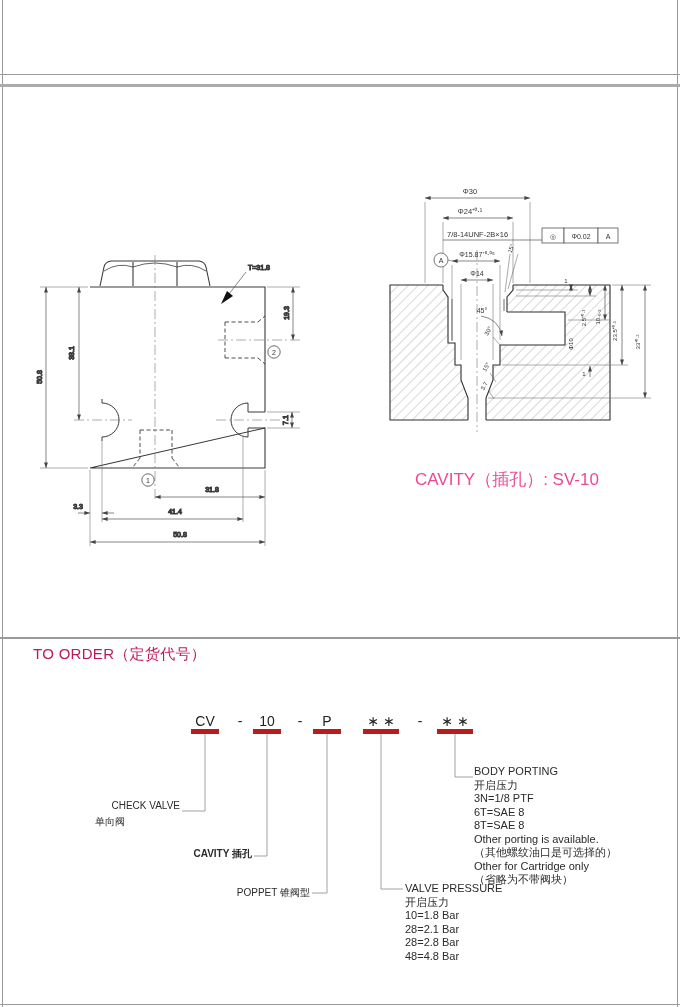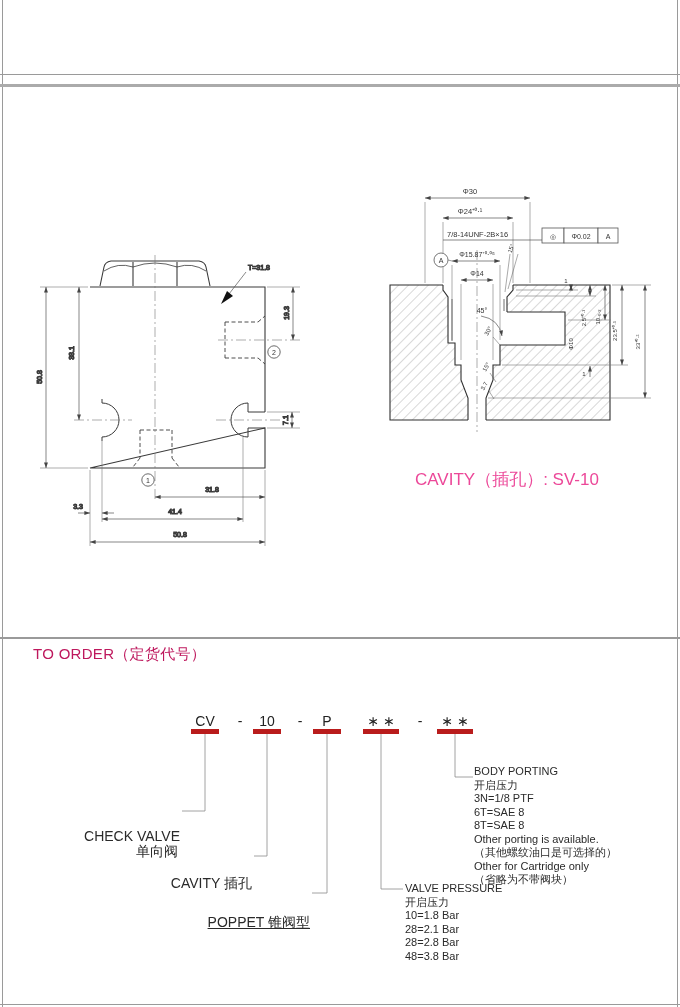--- a/index.html
+++ b/index.html
@@ -4,21 +4,21 @@
 <style>
   html,body{margin:0;padding:0;background:#fff;}
   body{width:680px;height:1007px;position:relative;font-family:"Liberation Sans",sans-serif;color:#222;overflow:hidden;}
   .abs{position:absolute;}
   .page-border-v{position:absolute;top:0;bottom:0;width:1px;background:#9a9a9a;}
   .rule{position:absolute;left:0;right:0;background:#9a9a9a;}
   .title{font-size:15px;color:#be185d;letter-spacing:.3px;}
   .caption{font-size:17px;color:#ec4899;}
   .code-seg{position:absolute;font-size:14px;color:#222;text-align:center;}
   .code-seg.u{border-bottom:5px solid #b91c1c;}
-  .lbl{position:absolute;font-size:14px;color:#2a2a2a;white-space:nowrap;margin-top:28px;}
+  .lbl{position:absolute;font-size:10px;color:#2a2a2a;white-space:nowrap;}
   .blk{position:absolute;font-size:11px;color:#2a2a2a;line-height:13.5px;white-space:nowrap;}
   svg text{fill:#333;}
   .dimtxt{font-size:7px;}
   .dimtxt-lg{font-size:7.5px;}
   .tinytxt{font-size:6px;}
 </style>
 </head>
 <body>
 
 <div class="page-border-v" style="left:2px;"></div>
@@ -249,31 +249,31 @@
 <div class="code-seg u" style="left:191px;top:713px;width:28px;">CV</div>
 <div class="code-seg" style="left:234px;top:713px;width:12px;">-</div>
 <div class="code-seg u" style="left:253px;top:713px;width:28px;">10</div>
 <div class="code-seg" style="left:294px;top:713px;width:12px;">-</div>
 <div class="code-seg u" style="left:313px;top:713px;width:28px;">P</div>
 <div class="code-seg u" style="left:363px;top:713px;width:36px;">∗ ∗</div>
 <div class="code-seg" style="left:414px;top:713px;width:12px;">-</div>
 <div class="code-seg u" style="left:437px;top:713px;width:36px;">∗ ∗</div>
 
 <div class="lbl" style="left:60px;top:800px;width:120px;text-align:right;">CHECK VALVE</div>
-<div class="lbl" style="left:102px;top:815px;width:76px;text-align:right;">单向阀</div>
-<div class="lbl" style="left:130px;top:847px;width:122px;text-align:right;">CAVITY 插孔</div>
-<div class="lbl" style="left:180px;top:886px;width:130px;text-align:right;text-decoration:underline;">POPPET 锥阀型</div>
+<div class="lbl" style="left:95px;top:815px;width:76px;text-align:left;">单向阀</div>
+<div class="lbl" style="left:130px;top:847px;width:122px;text-align:right;font-weight:bold;">CAVITY 插孔</div>
+<div class="lbl" style="left:180px;top:886px;width:130px;text-align:right;">POPPET 锥阀型</div>
 
 <div class="blk" style="left:405px;top:882px;">
   <div>VALVE PRESSURE</div>
   <div>开启压力</div>
   <div>10=1.8 Bar</div>
   <div>28=2.1 Bar</div>
   <div>28=2.8 Bar</div>
-  <div>48=3.8 Bar</div>
+  <div>48=4.8 Bar</div>
 </div>
 
 <div class="blk" style="left:474px;top:765px;">
   <div>BODY PORTING</div>
   <div>开启压力</div>
   <div>3N=1/8  PTF</div>
   <div>6T=SAE  8</div>
   <div>8T=SAE  8</div>
   <div>Other porting is available.</div>
   <div>（其他螺纹油口是可选择的）</div>

